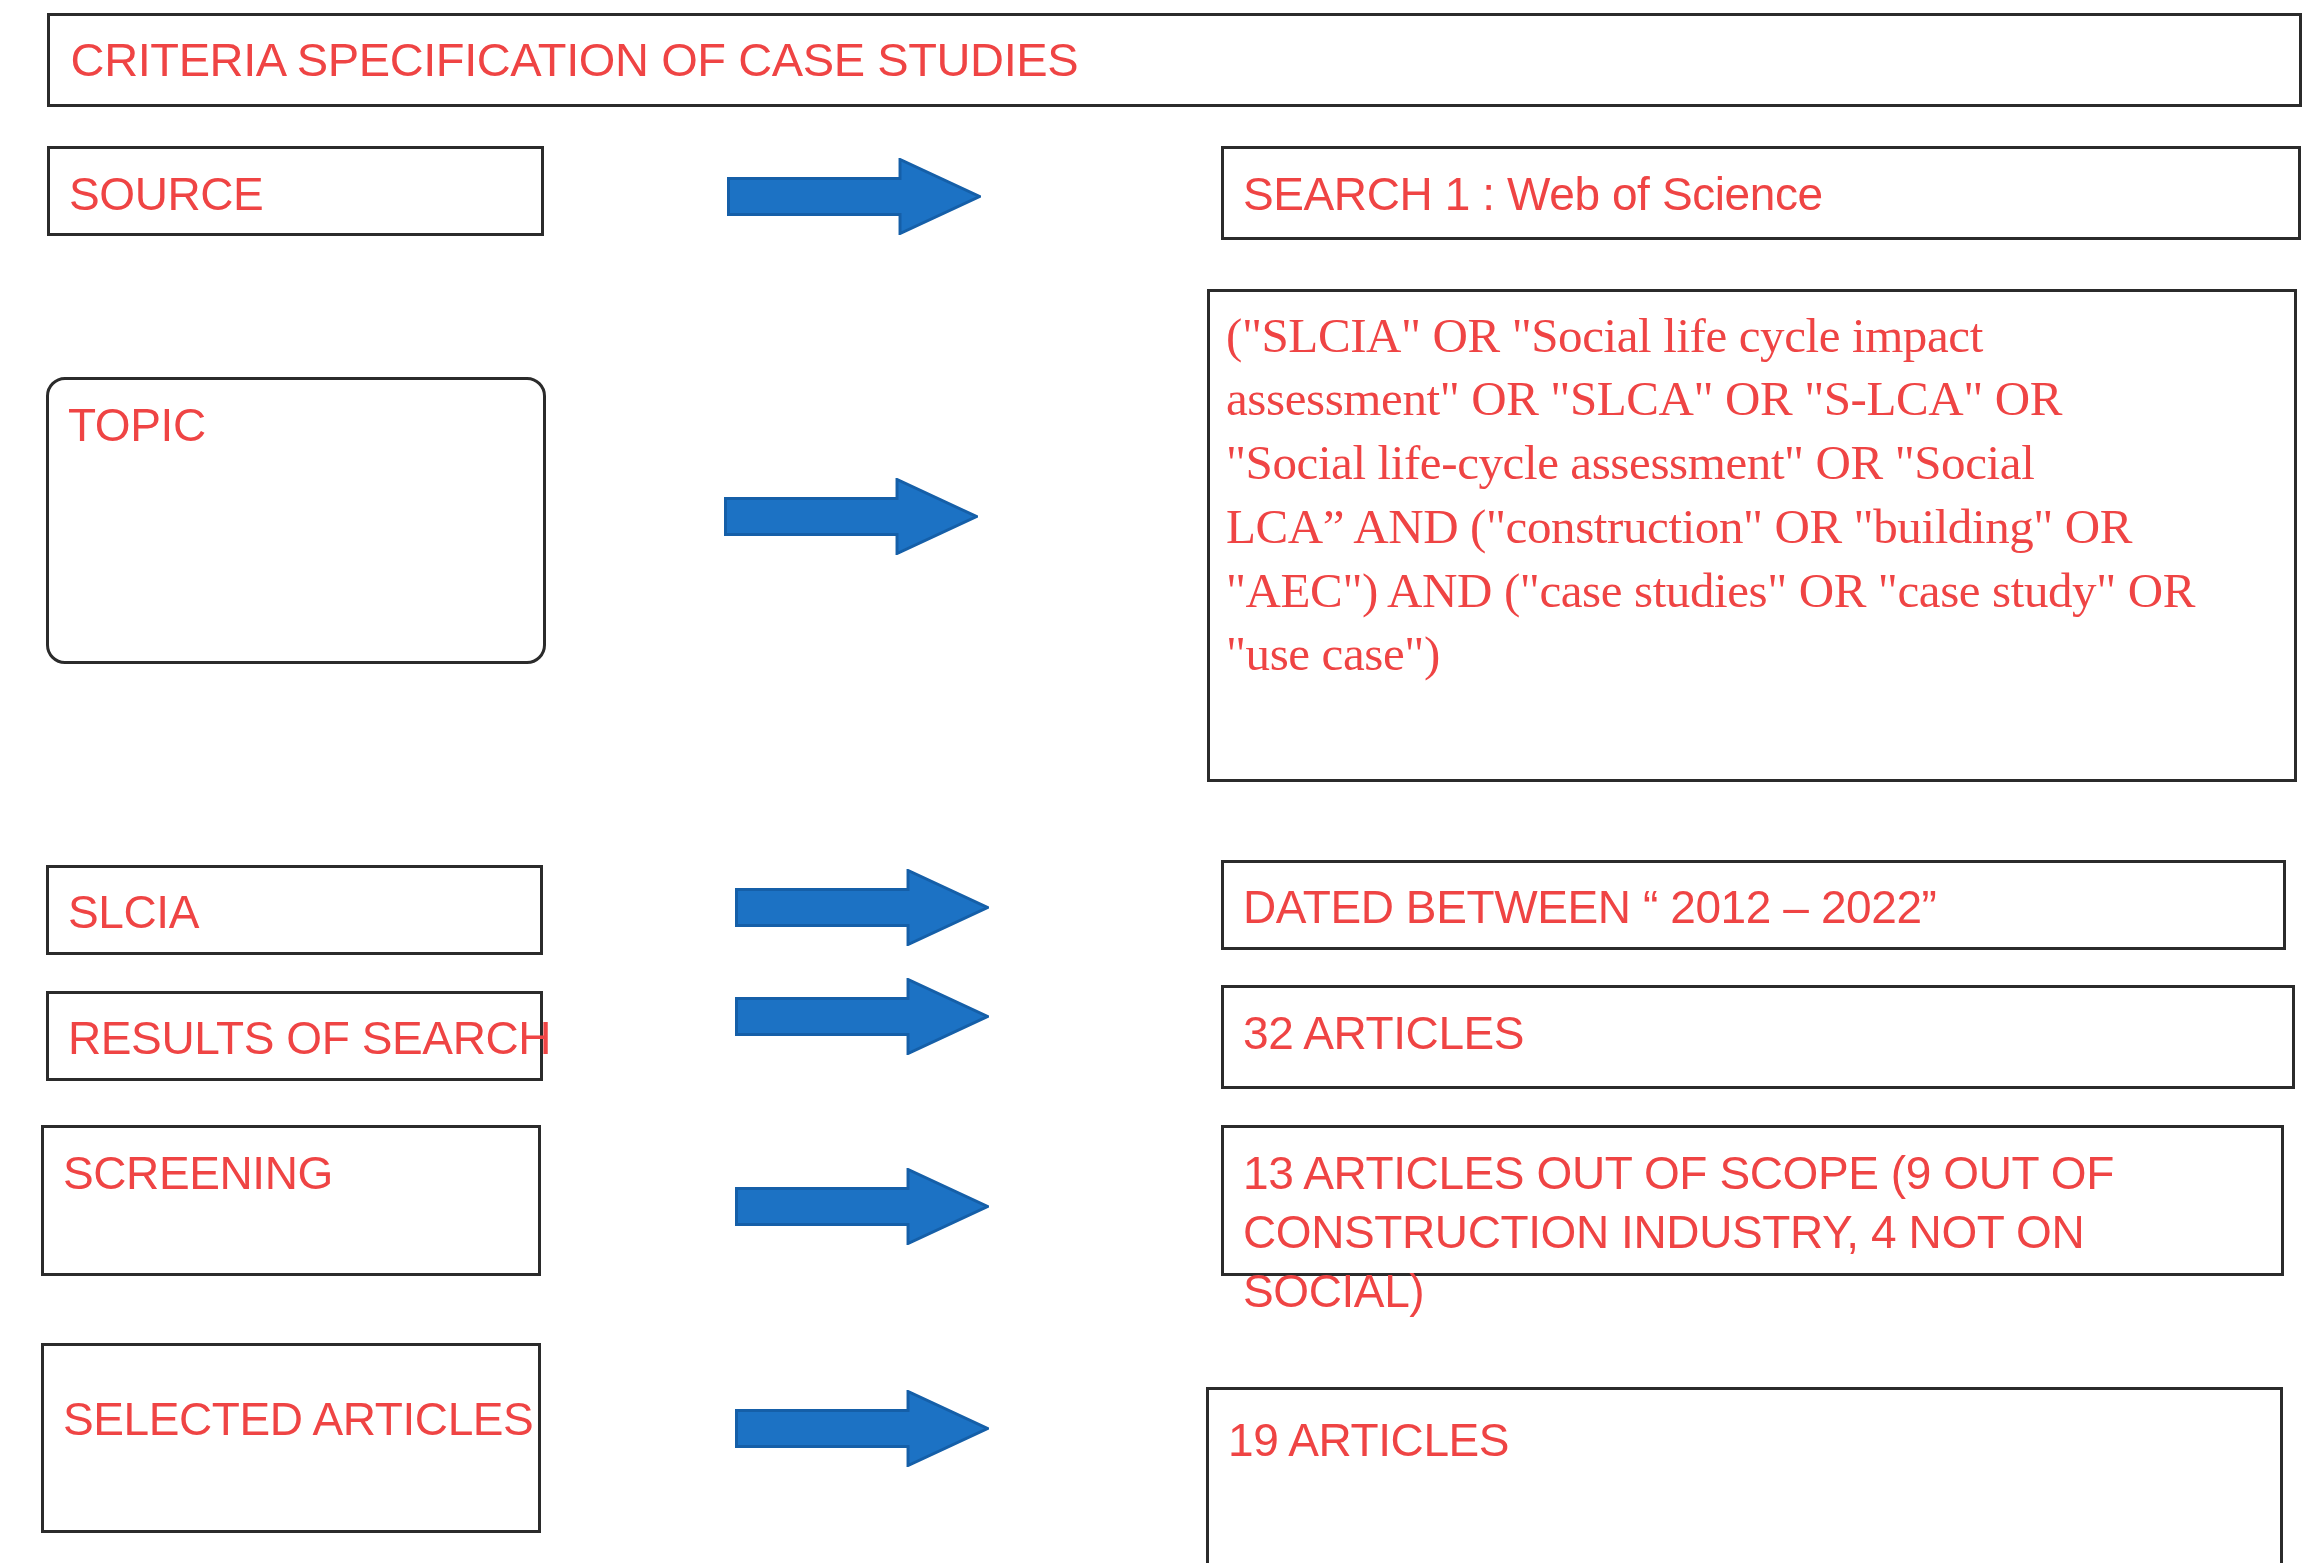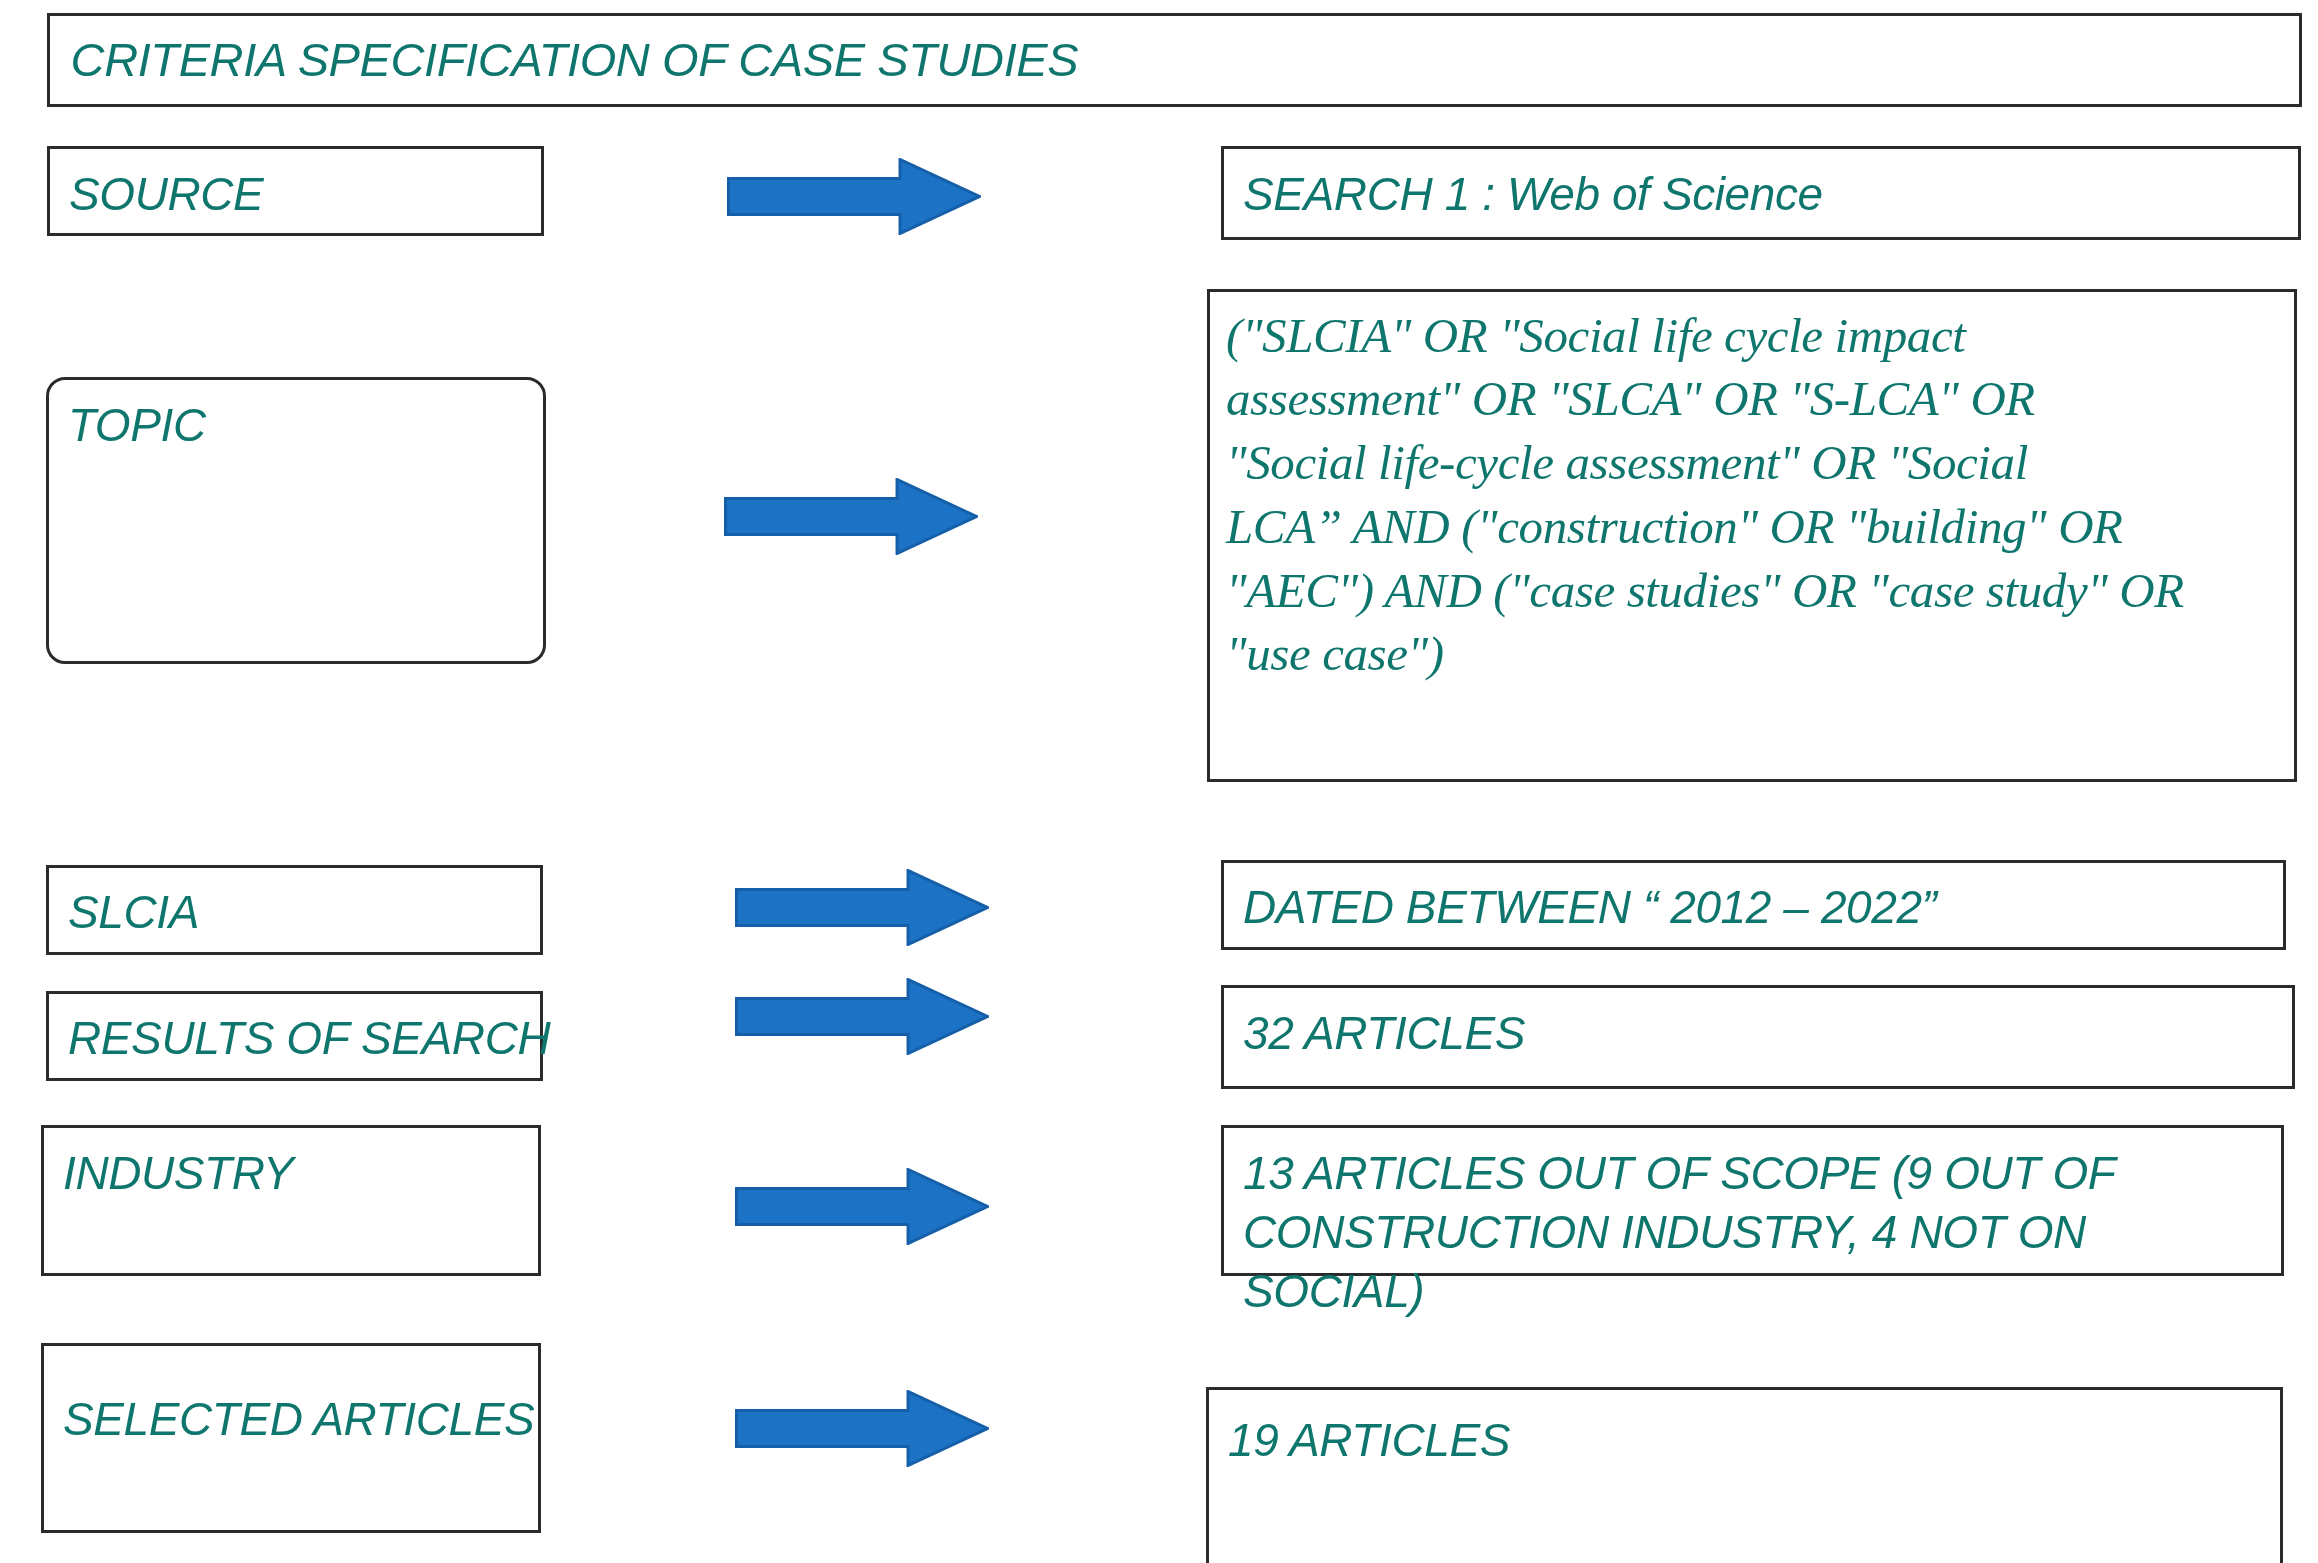--- a/index.html
+++ b/index.html
@@ -16,24 +16,23 @@
     font-family: "Liberation Sans", sans-serif;
   }
   .box {
     position: absolute;
     box-sizing: border-box;
     background: #ffffff;
     border: 3.7px solid #2b2b2b;
   }
   .box-label {
     position: absolute;
-    color: #0f766e;
+    color: #ef4444;
     white-space: pre;
     letter-spacing: -0.4px;
-    font-style: italic;
   }
   
   .sans {
     font-family: "Liberation Sans", sans-serif;
     font-weight: 400;
     font-size: 46px;
     line-height: 1.28;
   }
   .sans-title {
     font-family: "Liberation Sans", sans-serif;
@@ -119,21 +118,21 @@
     <svg viewBox="0 0 345 105" preserveAspectRatio="none">
       <polygon points="2,28 235,28 235,2 343,52.5 235,103 235,77 2,77" fill="#1C72C4" stroke="#155FA8" stroke-width="4"></polygon>
     </svg>
   </div>
 
   <div class="box" style="left:1221px; top:985px; width:1074px; height:104px;">
     <div class="box-label sans" style="left:19px; top:16px;">32 ARTICLES</div>
   </div>
 
   <div class="box" style="left:41px; top:1125px; width:500px; height:151px;">
-    <div class="box-label sans" style="left:19px; top:16px;">INDUSTRY</div>
+    <div class="box-label sans" style="left:19px; top:16px;">SCREENING</div>
   </div>
 
   <div class="arrow" style="left:735px; top:1168px; width:254px; height:77px;">
     <svg viewBox="0 0 345 105" preserveAspectRatio="none">
       <polygon points="2,28 235,28 235,2 343,52.5 235,103 235,77 2,77" fill="#1C72C4" stroke="#155FA8" stroke-width="4"></polygon>
     </svg>
   </div>
 
   <div class="box" style="left:1221px; top:1125px; width:1063px; height:151px;">
     <div class="box-label sans" style="left:19px; top:16px; width:1022px; white-space:normal;">

